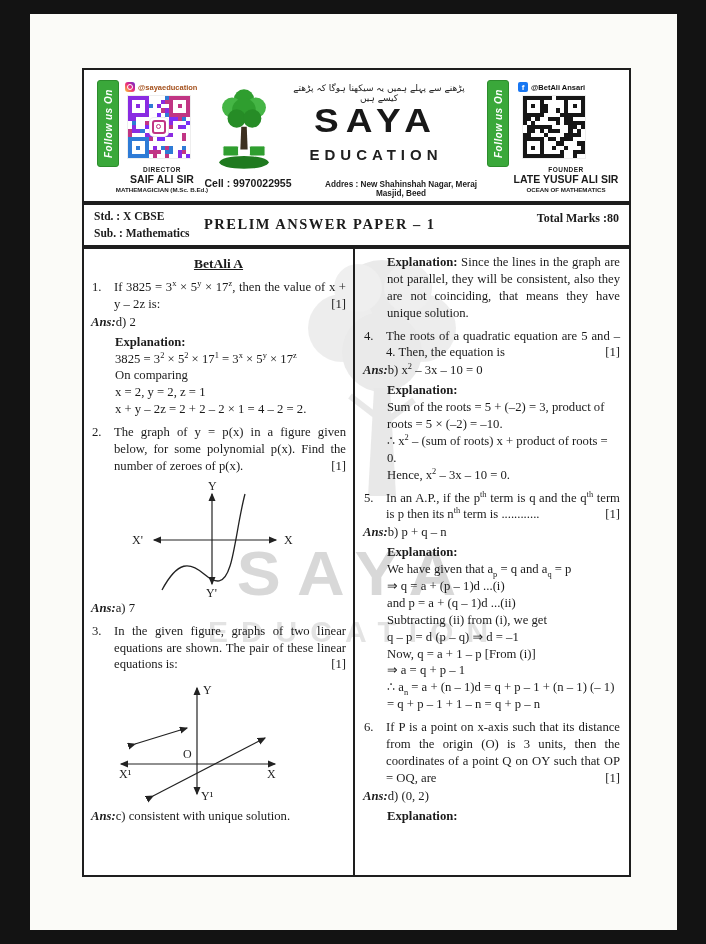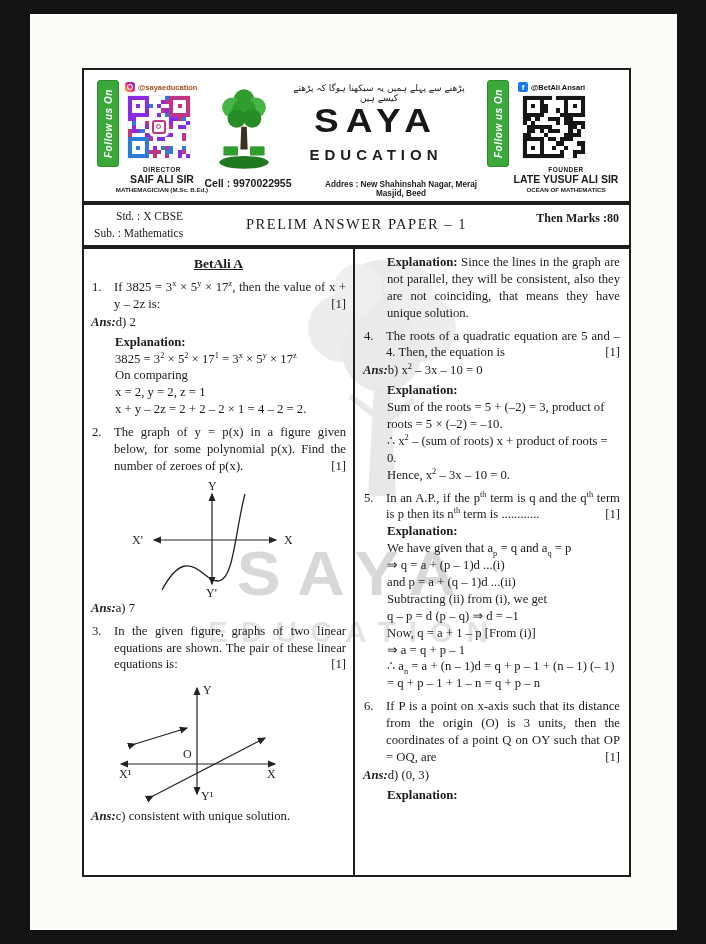--- a/index.html
+++ b/index.html
@@ -52,22 +52,22 @@
   .urdu-line{position:absolute;left:206px;top:13px;width:178px;text-align:center;direction:rtl;
              font:9px "DejaVu Sans",sans-serif;color:#222;}
   .brand-name{position:absolute;left:194px;top:30px;width:196px;text-align:center;
               font:900 37px "Liberation Sans",sans-serif;letter-spacing:7px;transform:scaleY(.92);color:#181818;}
   .brand-sub{position:absolute;left:194px;top:76px;width:196px;text-align:center;
              font:bold 15px "Liberation Sans",sans-serif;letter-spacing:5px;color:#202020;}
   .addr-line{position:absolute;left:232px;top:110px;width:170px;text-align:center;
              font:bold 8.2px "Liberation Sans",sans-serif;}
 
   
-  .tb-left{position:absolute;left:10px;top:3px;font-weight:normal;font-size:11.5px;line-height:1.45;text-align:right;}
-  .tb-title{position:absolute;left:120px;right:120px;top:11px;text-align:center;font-weight:normal;
+  .tb-left{position:absolute;left:10px;top:3px;font-weight:bold;font-size:11.5px;line-height:1.45;}
+  .tb-title{position:absolute;left:120px;right:120px;top:11px;font-weight:bold;
             font-size:14.5px;letter-spacing:1.5px;}
   .tb-marks{position:absolute;right:10px;top:6px;font-weight:bold;font-size:12px;}
 
   
   .divider{position:absolute;left:269px;top:0;width:2px;height:626px;background:#1e1e1e;}
   .col{position:absolute;top:0;height:626px;box-sizing:border-box;font-size:12.7px;line-height:1.33;z-index:1;}
   .col-left{left:0;width:269px;padding:5px 7px 0 7px;}
   .col-right{left:271px;width:272px;padding:5px 7px 0 8px;}
 
   .section-h{text-align:center;font-weight:bold;text-decoration:underline;font-size:13.5px;margin:1px 0 5px;}
@@ -603,21 +603,21 @@
       <div class="tag">OCEAN OF MATHEMATICS</div>
     </div>
   </div>
 
   <div class="title-box">
     <div class="tb-left">
       <div>Std. : X CBSE</div>
       <div>Sub. : Mathematics</div>
     </div>
     <div class="tb-title">PRELIM ANSWER PAPER – 1</div>
-    <div class="tb-marks">Then Marks :80</div>
+    <div class="tb-marks">Total Marks :80</div>
   </div>
 
   <div class="content-box">
 
     <div class="wm">
       <svg class="wm-tree" viewBox="0 0 100 140">
         <circle cx="50" cy="26" r="22" fill="#c9c9c9"></circle>
         <circle cx="30" cy="38" r="17" fill="#d2d2d2"></circle>
         <circle cx="70" cy="38" r="17" fill="#d2d2d2"></circle>
         <circle cx="50" cy="50" r="20" fill="#c9c9c9"></circle>
@@ -714,37 +714,38 @@
         <div class="ln">Sum of the roots = 5 + (–2) = 3, product of roots = 5 × (–2) = –10.</div>
         <div class="ln">∴ x<sup>2</sup> – (sum of roots) x + product of roots = 0.</div>
         <div class="ln">Hence, x<sup>2</sup> – 3x – 10 = 0.</div>
       </div>
 
       <div class="q">
         <span class="num">5.</span>
         <span class="body"><span>In an A.P., if the p<sup>th</sup> term is q and the q<sup>th</sup> term is p then its n<sup>th</sup> term is ............</span>
           <span class="marks">[1]</span></span>
       </div>
+      <div class="ans"><b>Ans:</b><span>b) p + q – n</span></div>
       <div class="expl">
         <div class="et">Explanation:</div>
         <div class="ln">We have given that a<sub>p</sub> = q and a<sub>q</sub> = p</div>
         <div class="ln">⇒ q = a + (p – 1)d ...(i)</div>
         <div class="ln">and p = a + (q – 1)d ...(ii)</div>
         <div class="ln">Subtracting (ii) from (i), we get</div>
         <div class="ln">q – p = d (p – q) ⇒ d = –1</div>
         <div class="ln">Now, q = a + 1 – p [From (i)]</div>
         <div class="ln">⇒ a = q + p – 1</div>
         <div class="ln">∴ a<sub>n</sub> = a + (n – 1)d = q + p – 1 + (n – 1) (– 1)</div>
         <div class="ln">= q + p – 1 + 1 – n = q + p – n</div>
       </div>
 
       <div class="q">
         <span class="num">6.</span>
         <span class="body"><span>If P is a point on x-axis such that its distance from the origin (O) is 3 units, then the coordinates of a point Q on OY such that OP = OQ, are</span>
           <span class="marks">[1]</span></span>
       </div>
-      <div class="ans"><b>Ans:</b><span>d) (0, 3)</span></div>
+      <div class="ans"><b>Ans:</b><span>d) (0, 2)</span></div>
       <div class="expl">
         <div class="et">Explanation:</div>
       </div>
     </div>
   </div>
 </div>
 
 </body></html>

